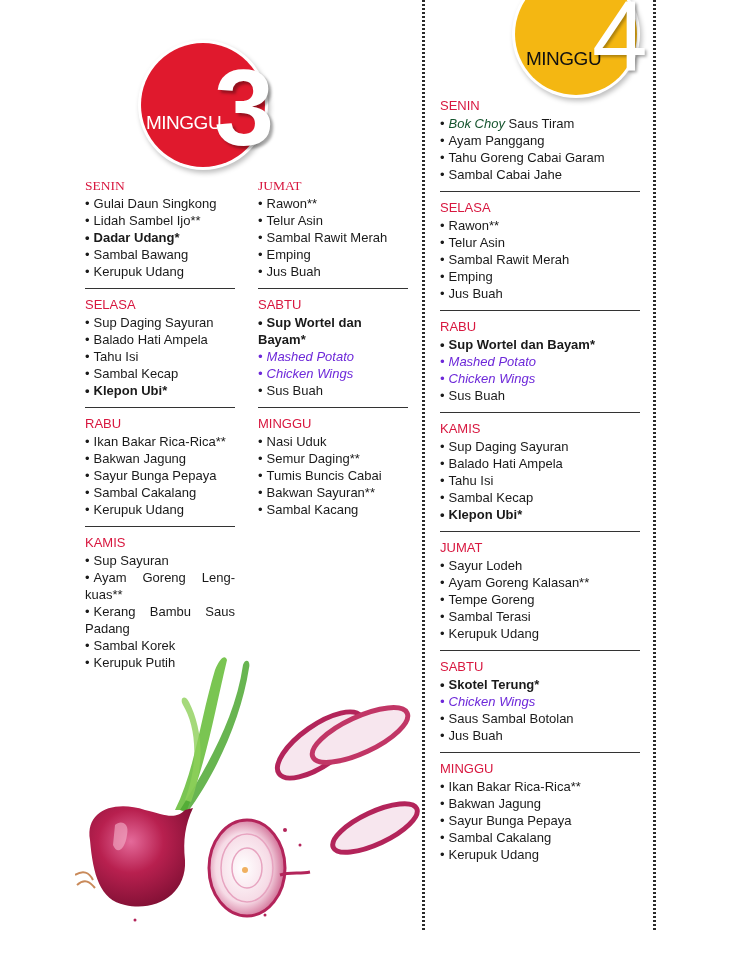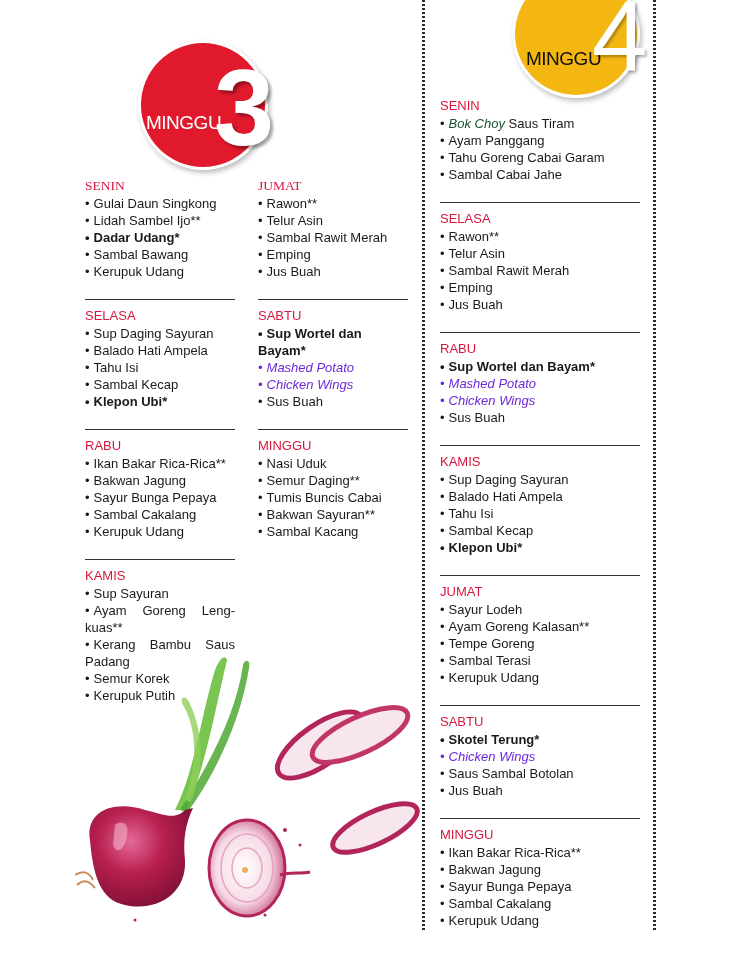--- a/index.html
+++ b/index.html
@@ -33,21 +33,21 @@
   .badge4 .word { left: 14px; top: 78px; color: #111111; }
   .badge4 .num { left: 80px; top: 16px; font-size: 100px; font-weight: normal; color: #ffffff;
     text-shadow: 2px 2px 3px rgba(0,0,0,0.3); }
 
   
   .col { position: absolute; font-size: 13px; line-height: 17px; }
   .col1 { left: 85px; top: 177px; width: 150px; }
   .col2 { left: 258px; top: 177px; width: 150px; }
   .col3 { left: 440px; top: 97px; width: 200px; }
 
-  .section { padding-bottom: 19px; margin-bottom: 7px; border-bottom: 1.5px solid #333333; }
+  .section { padding-bottom: 8px; margin-bottom: 7px; border-bottom: 1.5px solid #333333; }
   .section.last { border-bottom: none; }
   .day { color: #d8173f; font-size: 13px; line-height: 17px; margin-bottom: 1px; }
   .day.serif { font-family: "Liberation Serif", serif; font-size: 13.5px; }
   .item { display: block; }
   .item::before { content: "\2022"; margin-right: 4px; }
   .item.bold { font-weight: bold; }
   .item.italic { font-style: italic; color: #6d28d9; }
   .item.justify { text-align: justify; text-align-last: left; }
   .it { font-style: italic; color: #14532d; }
 
@@ -97,21 +97,21 @@
     <span class="item">Bakwan Jagung</span>
     <span class="item">Sayur Bunga Pepaya</span>
     <span class="item">Sambal Cakalang</span>
     <span class="item">Kerupuk Udang</span>
   </div>
   <div class="section last">
     <div class="day">KAMIS</div>
     <span class="item">Sup Sayuran</span>
     <span class="item justify">Ayam Goreng Leng-kuas**</span>
     <span class="item justify">Kerang Bambu Saus Padang</span>
-    <span class="item">Semur Korek</span>
+    <span class="item">Sambal Korek</span>
     <span class="item">Kerupuk Putih</span>
   </div>
 </div>
 
 <div class="col col2">
   <div class="section">
     <div class="day serif">JUMAT</div>
     <span class="item">Rawon**</span>
     <span class="item">Telur Asin</span>
     <span class="item">Sambal Rawit Merah</span>

